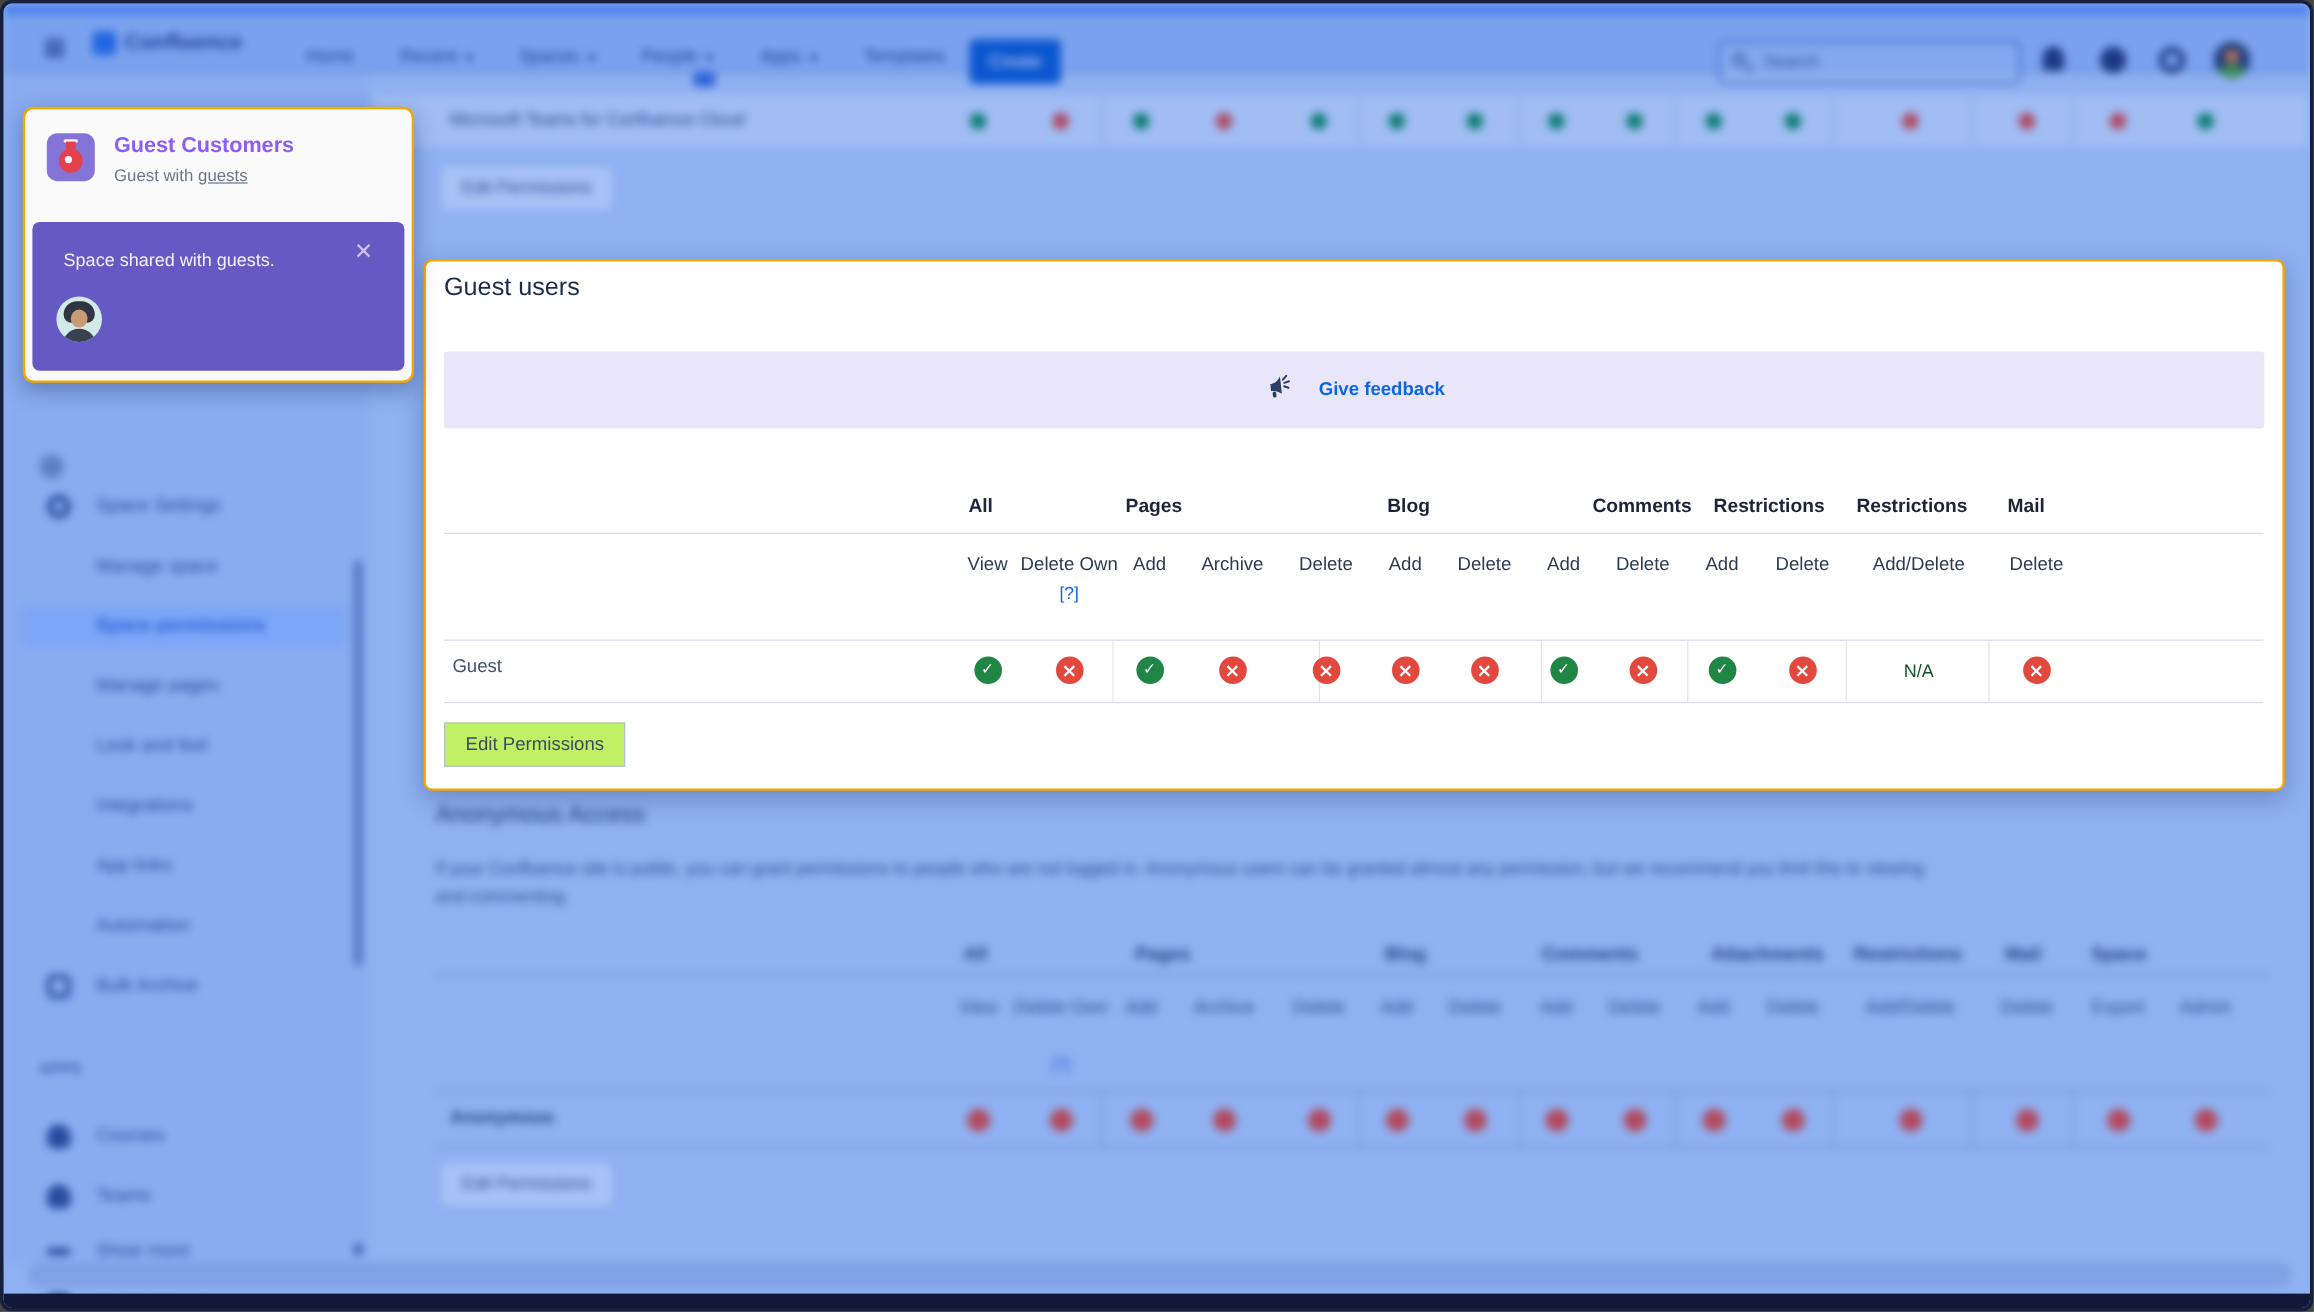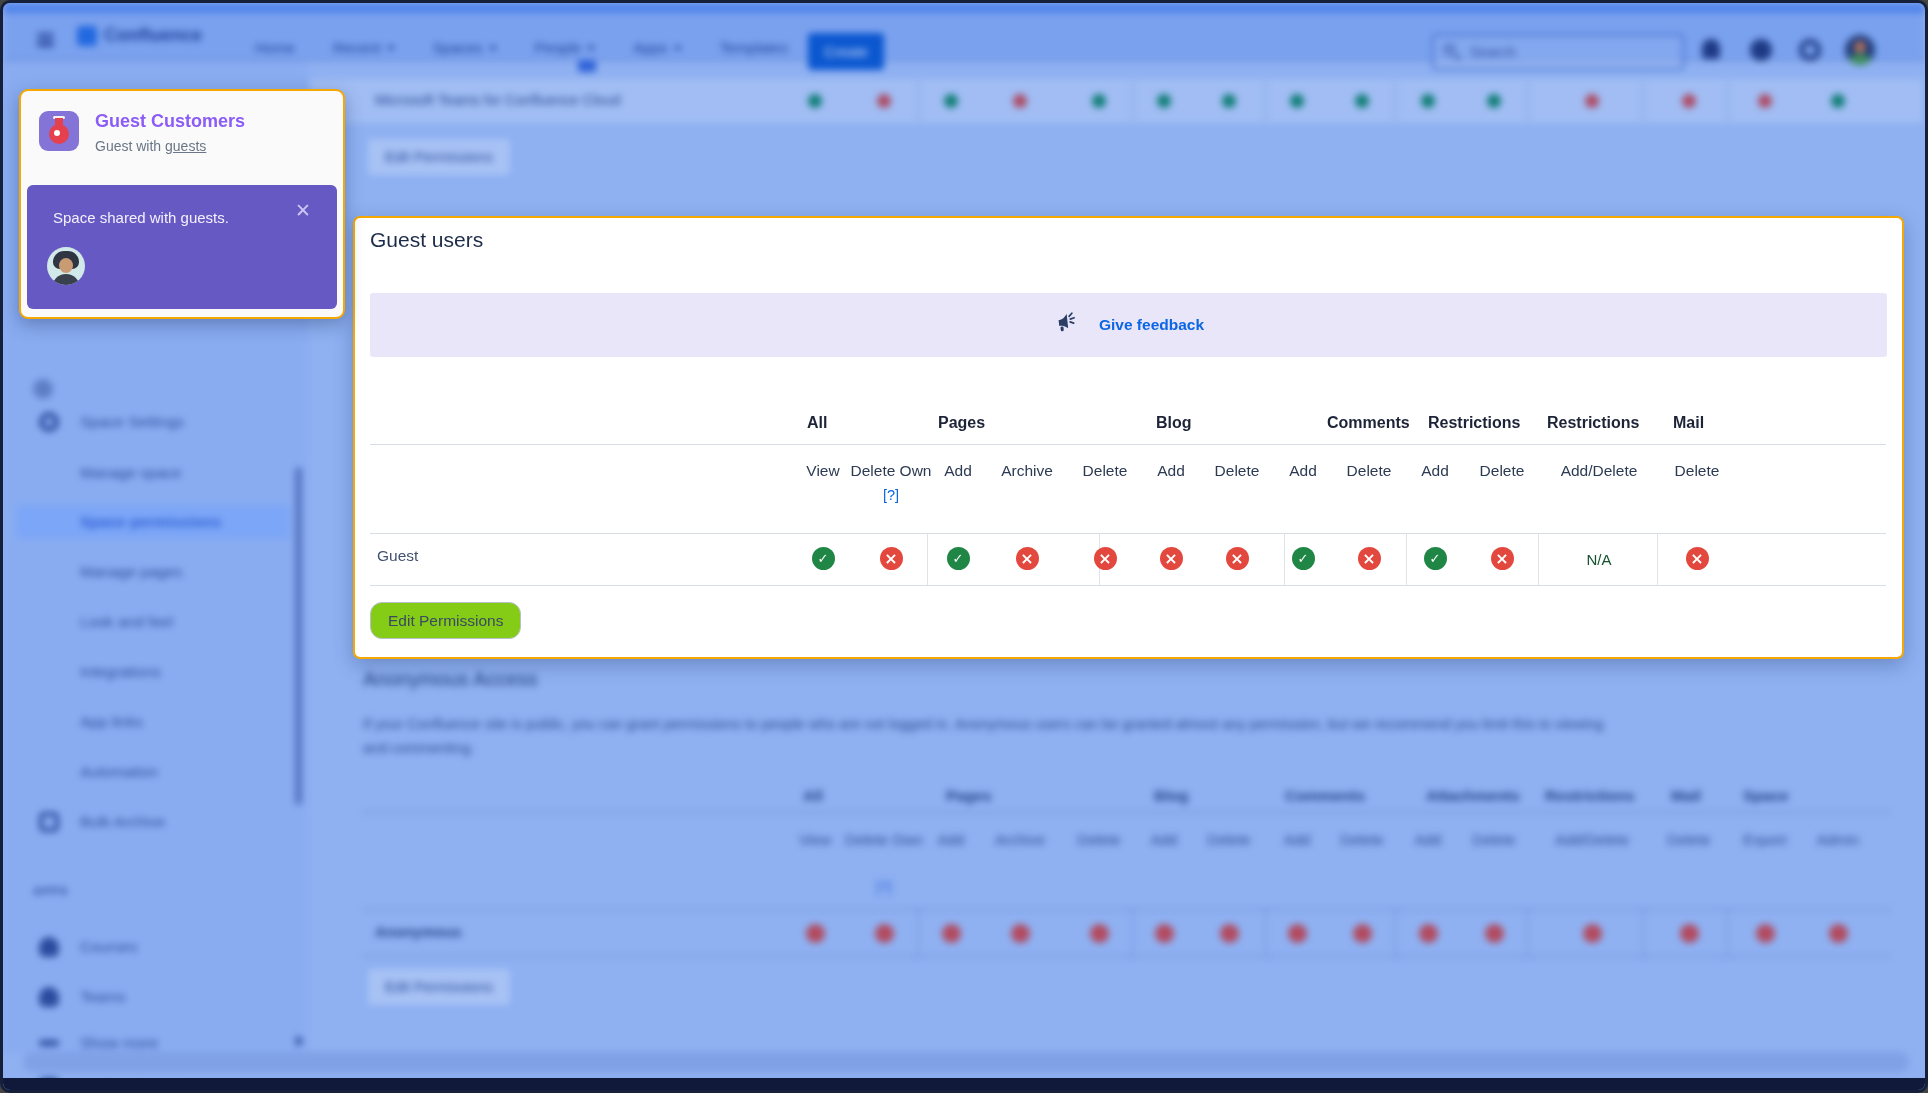--- a/index.html
+++ b/index.html
@@ -121,21 +121,21 @@
   .gt-line{position:absolute;left:15px;width:1516px;height:1px;background:#d8dde6;}
   .gt-leaf{position:absolute;top:242px;width:92px;text-align:center;font-size:15.5px;line-height:1.38;color:#2c3b52;}
   .gt-help{display:block;margin-top:4px;font-size:14.5px;color:#0c66e4;cursor:pointer;}
   .gt-rowlabel{position:absolute;left:22px;top:329px;font-size:15.5px;color:#42526e;}
   .gt-div{position:absolute;top:316px;width:1px;height:51px;background:#e0e3e8;}
   .pill{position:absolute;width:23px;height:23px;border-radius:50%;display:flex;align-items:center;justify-content:center;
     font-family:"DejaVu Sans",sans-serif;color:#fff;}
   .pill.check{background:#1f8646;font-size:13px;font-weight:700;}
   .pill.cross{background:#e2483d;font-size:16px;font-weight:700;line-height:1;}
   .gt-na{position:absolute;width:80px;text-align:center;font-size:15px;color:#14532d;}
-  .edit-btn{position:absolute;left:15px;top:384px;height:37px;padding:0 17px;background:#84cc16;border:1.5px solid #b8bfc9;border-radius:12px;
+  .edit-btn{position:absolute;left:15px;top:384px;height:37px;padding:0 17px;background:#bef264;border:1.5px solid #b8bfc9;border-radius:0;
     display:flex;align-items:center;font-size:15.5px;color:#3b4963;cursor:pointer;}
 </style>
 </head>
 <body>
 
 <div class="frame">
 
   <div class="bg">
     <div class="topstrip"></div>
 

